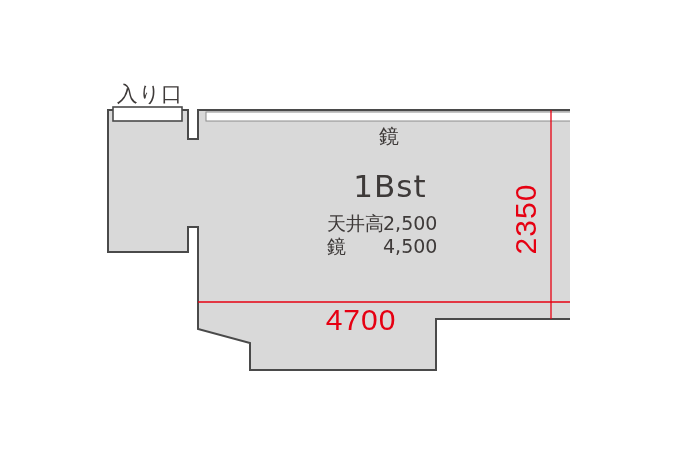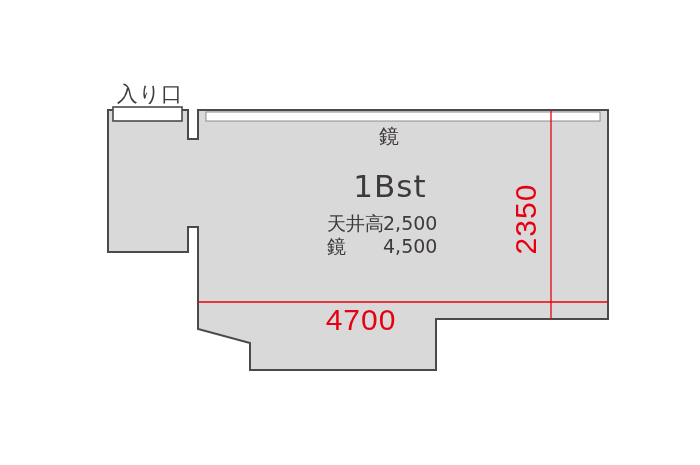--- a/index.html
+++ b/index.html
@@ -2,21 +2,21 @@
 <html><head>
 <meta charset="utf-8">
 <style>
   html, body {
     margin: 0;
     padding: 0;
     background: #ffffff;
   }
   .canvas {
     position: relative;
-    width: 700px;
+    width: 570px;
     height: 465px;
     background: #ffffff;
     overflow: hidden;
     font-family: "Liberation Sans", "DejaVu Sans", sans-serif;
   }
   svg { display: block; }
   .floor {
     fill: #d9d9d9;
     stroke: #4a4a4a;
     stroke-width: 2;

